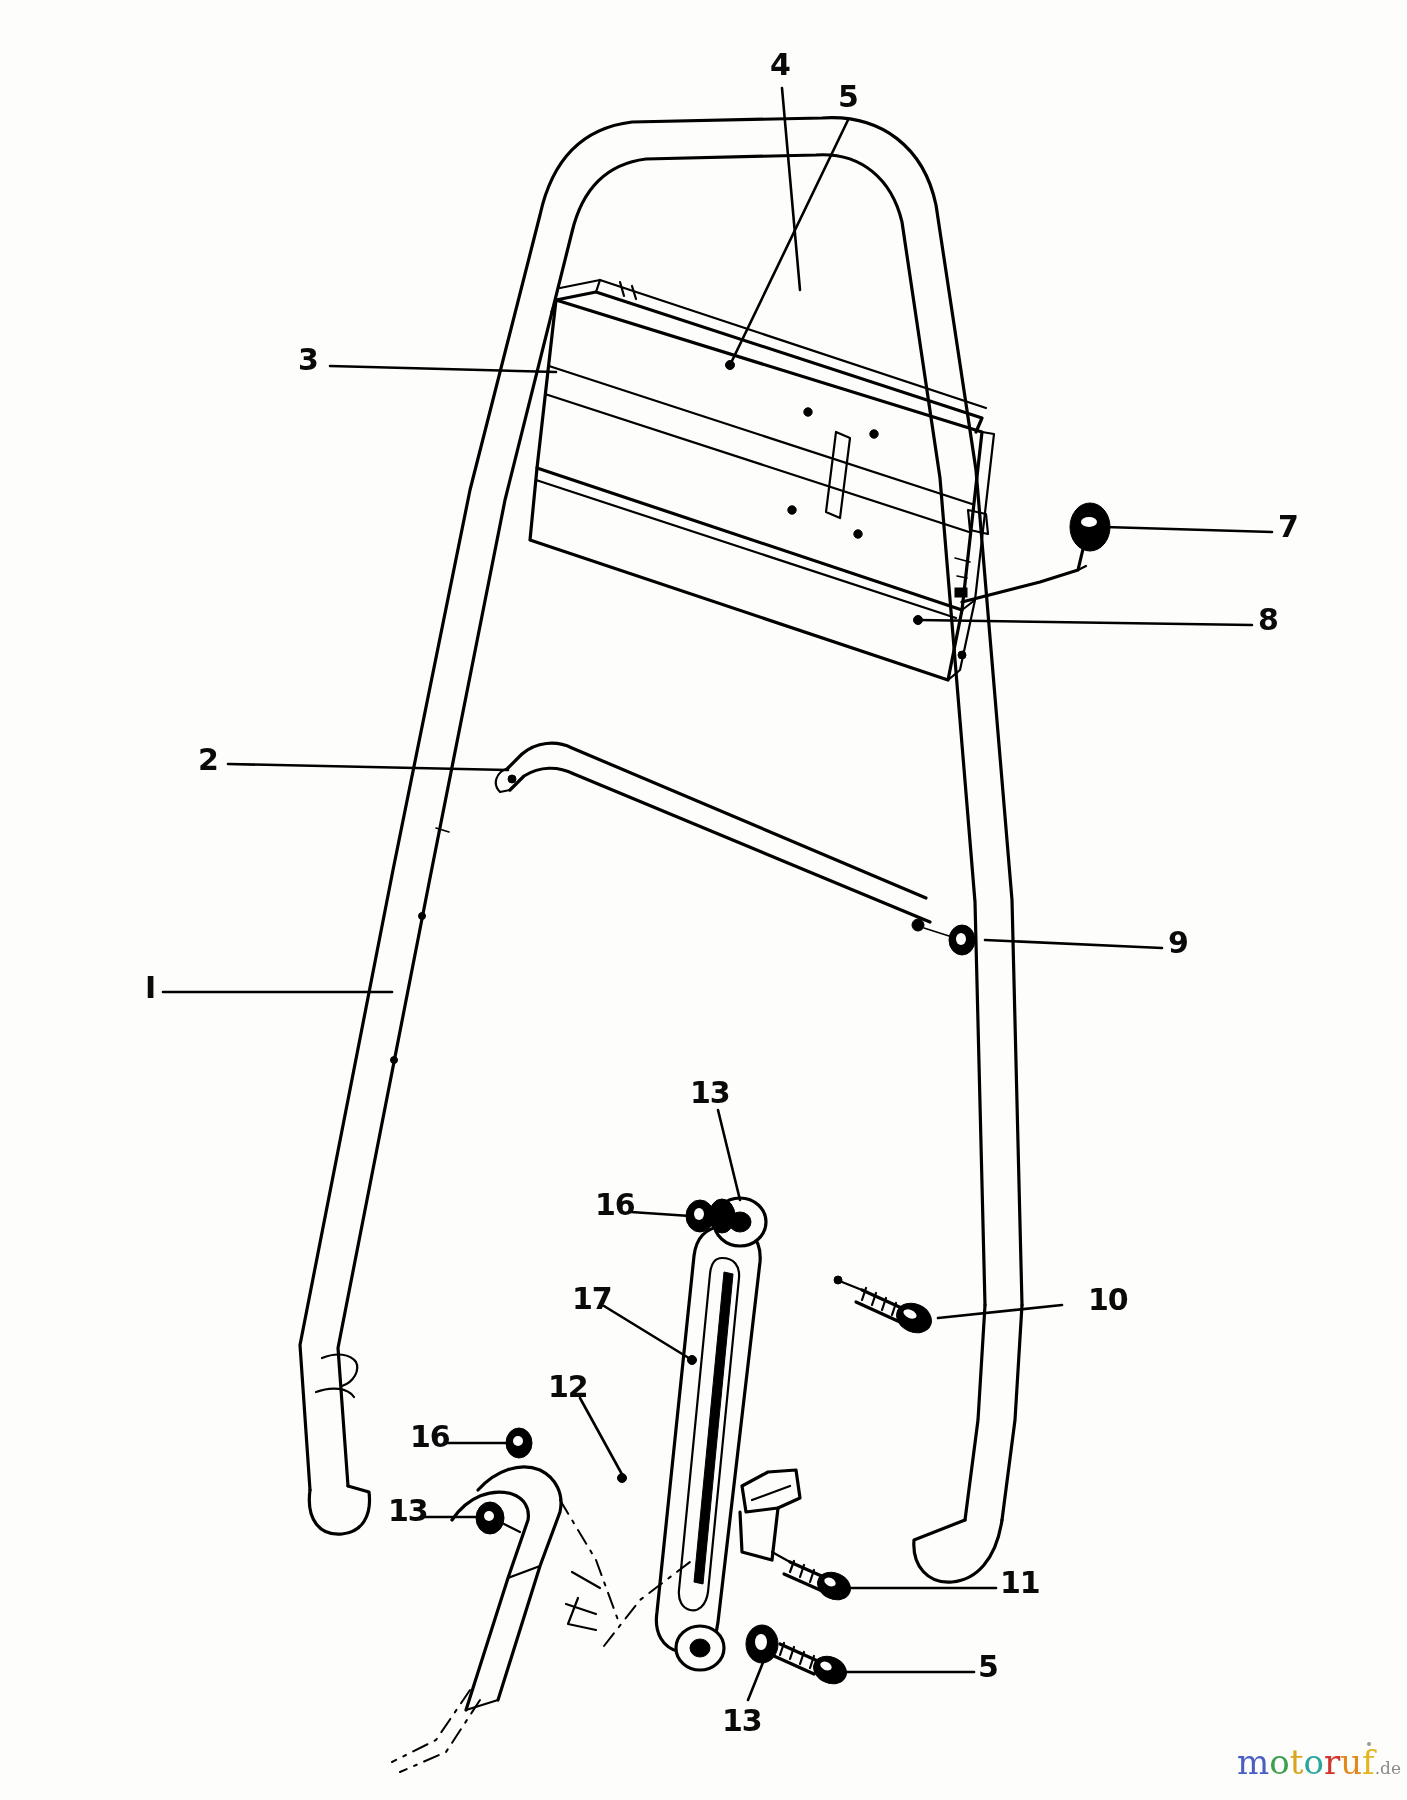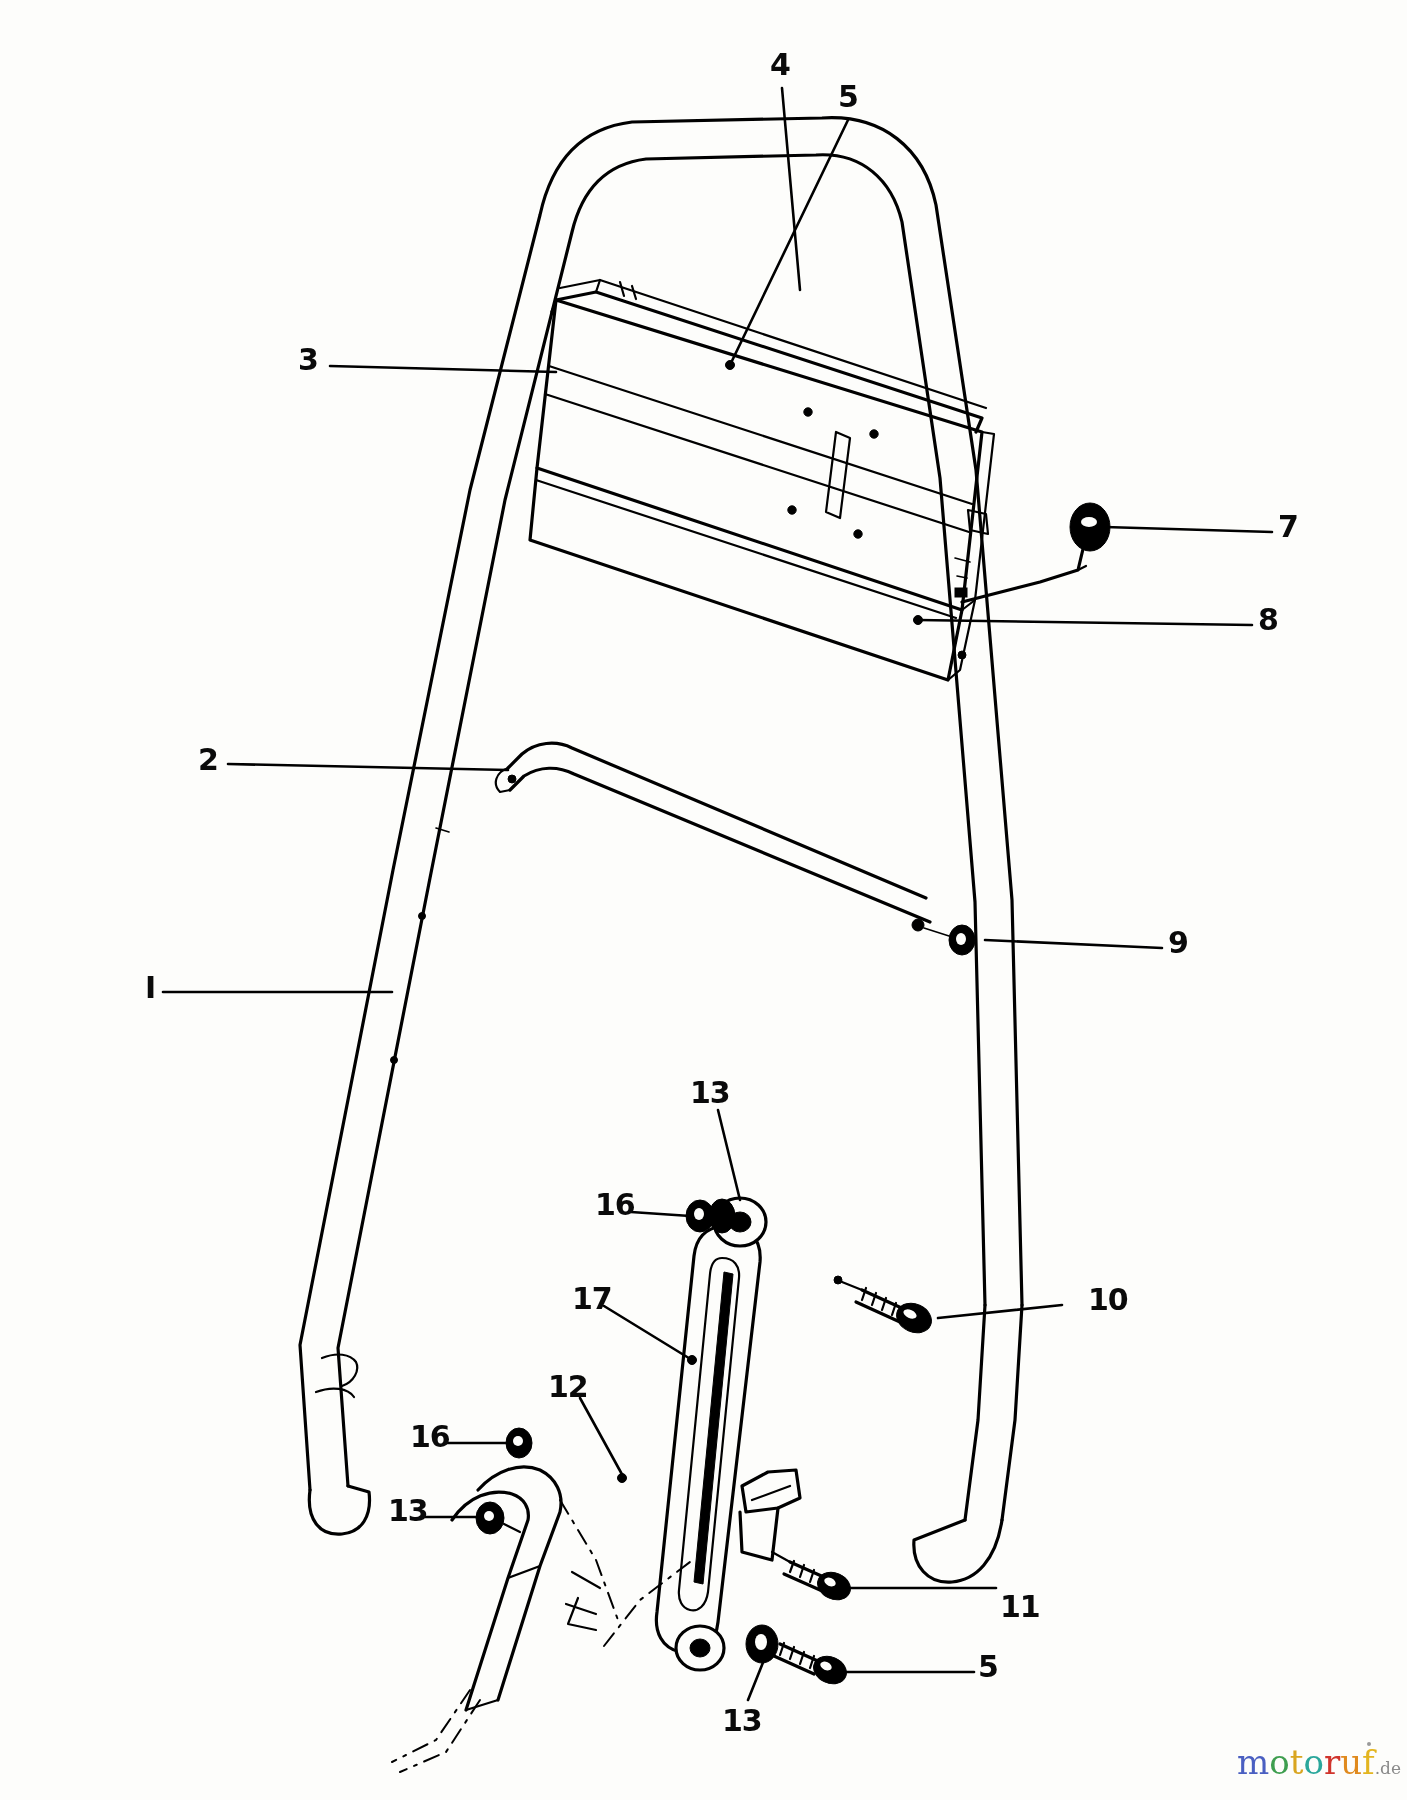--- a/index.html
+++ b/index.html
@@ -334,21 +334,21 @@
   <div class="callout-label" style="left:198px;  top:745px;">2</div>
   <div class="callout-label" style="left:1168px; top:928px;">9</div>
   <div class="callout-label" style="left:145px;  top:973px;">I</div>
   <div class="callout-label" style="left:690px;  top:1078px;">13</div>
   <div class="callout-label" style="left:595px;  top:1190px;">16</div>
   <div class="callout-label" style="left:1068px; top:1285px;margin-left:20px;">10</div>
   <div class="callout-label" style="left:572px;  top:1284px;">17</div>
   <div class="callout-label" style="left:548px;  top:1372px;">12</div>
   <div class="callout-label" style="left:410px;  top:1422px;">16</div>
   <div class="callout-label" style="left:388px;  top:1496px;">13</div>
-  <div class="callout-label" style="left:1000px; top:1568px;margin-top:24px;">11</div>
+  <div class="callout-label" style="left:1000px; top:1568px;">11</div>
   <div class="callout-label" style="left:978px;  top:1652px;">5</div>
   <div class="callout-label" style="left:722px;  top:1706px;">13</div>
 
   <div id="watermark">
     <span class="ch" style="color: rgb(74, 95, 193);">m</span><span class="ch" style="color: rgb(62, 158, 79);">o</span><span class="ch" style="color: rgb(217, 165, 32);">t</span><span class="ch" style="color: rgb(42, 167, 155);">o</span><span class="ch" style="color: rgb(208, 52, 44);">r</span><span class="ch" style="color: rgb(224, 138, 30);">u</span><span class="ch" style="color: rgb(227, 181, 32);">f</span><span class="suffix" style="color: rgb(138, 138, 138);">.de</span>
     <span class="tittle"></span>
   </div>
 
 </div>
 

